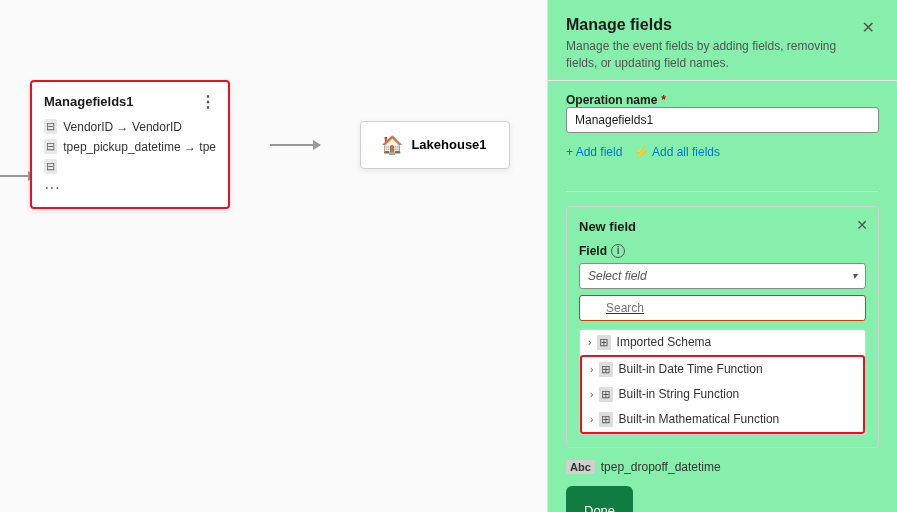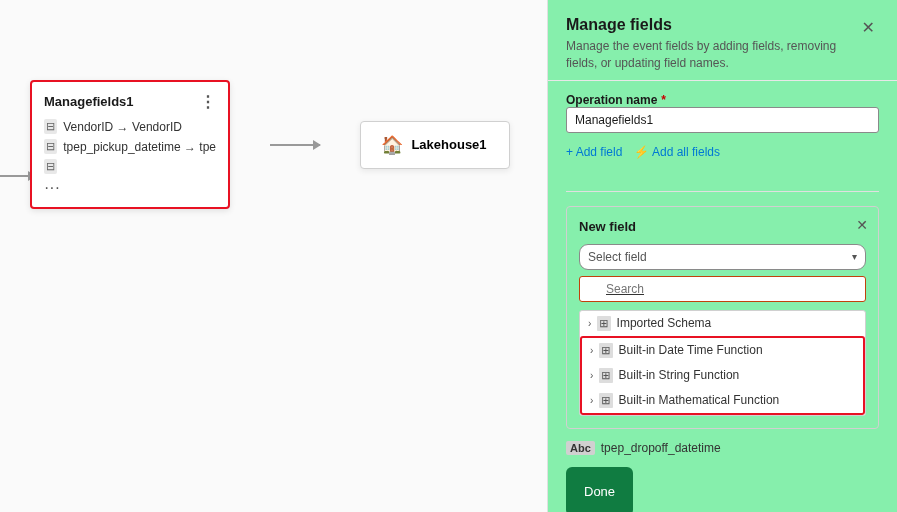--- a/index.html
+++ b/index.html
@@ -286,30 +286,31 @@
       justify-content: center;
       font-size: 10px;
       color: #555;
       cursor: pointer;
     }
 
     
     .select-field {
       width: 100%;
       border: 1px solid #8a8a8a;
-      border-radius: 9px;
+      border-radius: 3px;
       padding: 5px 8px;
       font-size: 12px;
       color: #555;
       display: flex;
       justify-content: space-between;
       align-items: center;
       cursor: pointer;
       background: #fff;
       margin-bottom: 6px;
+      font-style: italic;
     }
 
     .chevron-down {
       font-size: 10px;
       color: #555;
     }
 
     
     .search-box {
       width: 100%;
@@ -482,20 +483,24 @@
       </button>
     </div>
 
     <div class="divider"></div>
 
     
     <div class="new-field-section">
       <div class="section-title">New field</div>
       <div class="section-close">✕</div>
 
+      <div class="field-label-row">
+        <span>Field</span>
+        <span class="info-icon">i</span>
+      </div>
 
       <div class="select-field">
         <span>Select field</span>
         <span class="chevron-down">▾</span>
       </div>
 
       <div class="search-wrapper">
         <span class="search-icon-inner">🔍</span>
         <input class="search-box" type="text" placeholder="Search" style="">
       </div>

